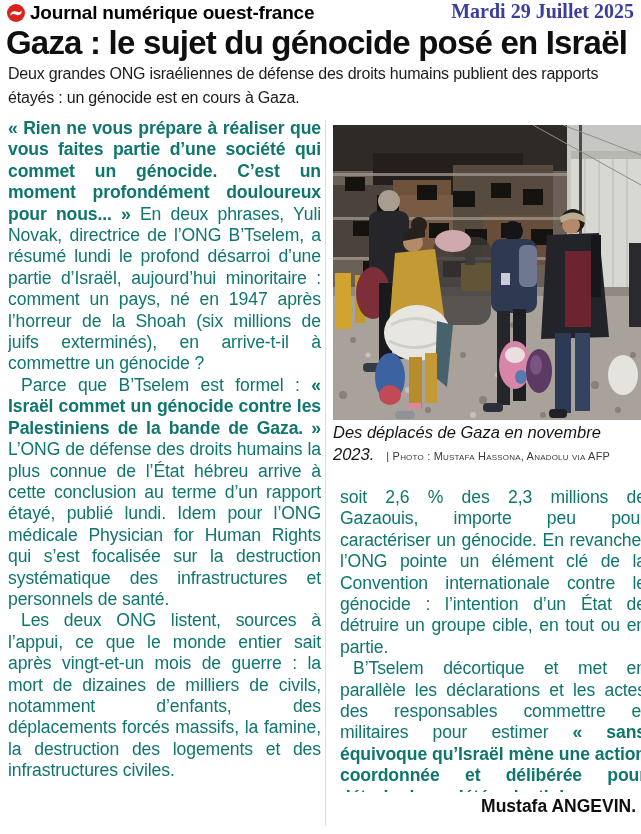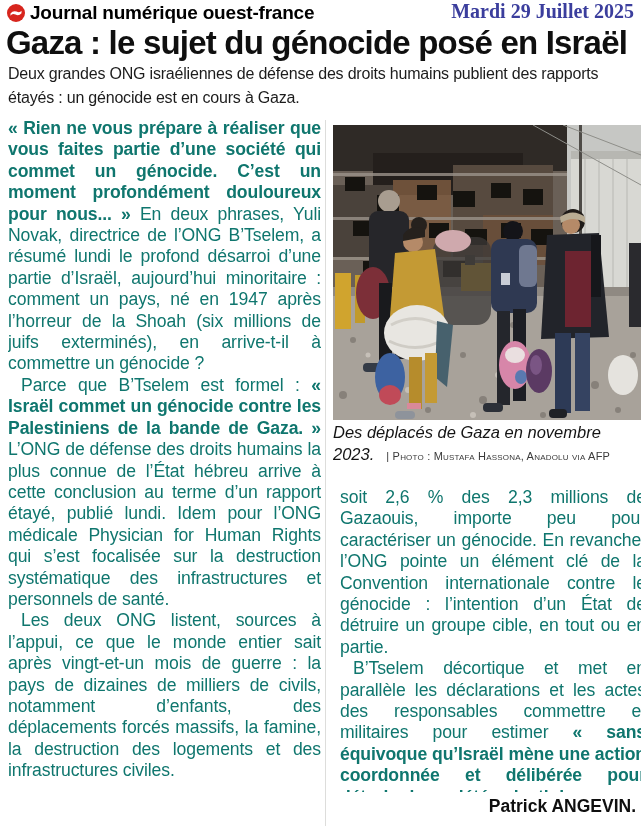--- a/index.html
+++ b/index.html
@@ -55,21 +55,21 @@
   <span class="date">Mardi 29 Juillet 2025</span>
 
   <h1 class="headline">Gaza : le sujet du génocide posé en Israël</h1>
   <p class="deck">Deux grandes ONG israéliennes de défense des droits humains publient des rapports étayés : un génocide est en cours à Gaza.</p>
 
   <div class="colrule"></div>
 
   <div class="col left">
       <p><b>« Rien ne vous prépare à réaliser que vous faites partie d’une société qui commet un génocide. C’est un moment profondément douloureux pour nous... » </b><span>En deux phrases, Yuli Novak, directrice de l’ONG B’Tselem, a résumé lundi le profond désarroi d’une partie d’Israël, aujourd’hui minoritaire : comment un pays, né en 1947 après l’horreur de la Shoah (six millions de juifs exterminés), en arrive-t-il à commettre un génocide ?</span></p>
       <p class="indent"><span>Parce que B’Tselem est formel : </span><b>« Israël commet un génocide contre les Palestiniens de la bande de Gaza. » </b><span>L’ONG de défense des droits humains la plus connue de l’État hébreu arrive à cette conclusion au terme d’un rapport étayé, publié lundi. Idem pour l’ONG médicale Physician for Human Rights qui s’est focalisée sur la destruction systématique des infrastructures et personnels de santé.</span></p>
-      <p class="indent"><span>Les deux ONG listent, sources à l’appui, ce que le monde entier sait après vingt-et-un mois de guerre : la pays de dizaines de milliers de civils, notamment d’enfants, des déplacements forcés massifs, la famine, la destruction des logements et des infrastructures civiles.</span></p>
+      <p class="indent"><span>Les deux ONG listent, sources à l’appui, ce que le monde entier sait après vingt-et-un mois de guerre : la mort de dizaines de milliers de civils, notamment d’enfants, des déplacements forcés massifs, la famine, la destruction des logements et des infrastructures civiles.</span></p>
     </div>
 
   <figure class="photo">
     <svg viewBox="0 0 308 295" width="308" height="295" preserveAspectRatio="none">
       <rect width="308" height="295" fill="#c6c7c4"></rect>
 
       <rect x="0" y="0" width="234" height="178" fill="#6a6057"></rect>
       <rect x="0" y="0" width="234" height="46" fill="#2f2a26"></rect>
       <rect x="40" y="28" width="150" height="42" fill="#241f1c"></rect>
       <rect x="0" y="60" width="60" height="72" fill="#4a423b"></rect>
@@ -199,15 +199,15 @@
   </figure>
 
   <figcaption class="caption"><em>Des déplacés de Gaza en novembre 2023.</em><span class="credit">| Photo : Mustafa Hassona, Anadolu via AFP</span>
   </figcaption>
 
   <div class="col right">
       <p><span>soit 2,6 % des 2,3 millions de Gazaouis, importe peu pour caractériser un génocide. En revanche, l’ONG pointe un élément clé de la Convention internationale contre le génocide : l’intention d’un État de détruire un groupe cible, en tout ou en partie.</span></p>
       <p class="indent"><span>B’Tselem décortique et met en parallèle les déclarations et les actes des responsables commettre et militaires pour estimer </span><b>« sans équivoque qu’Israël mène une action coordonnée et délibérée pour détruire la société palestinienne. »</b></p>
     </div>
 
-  <div class="byline">Patrick ANGEVIN.</div>
+  <div class="byline">Mustafa ANGEVIN.</div>
 
 </div>
 
 </body></html>

